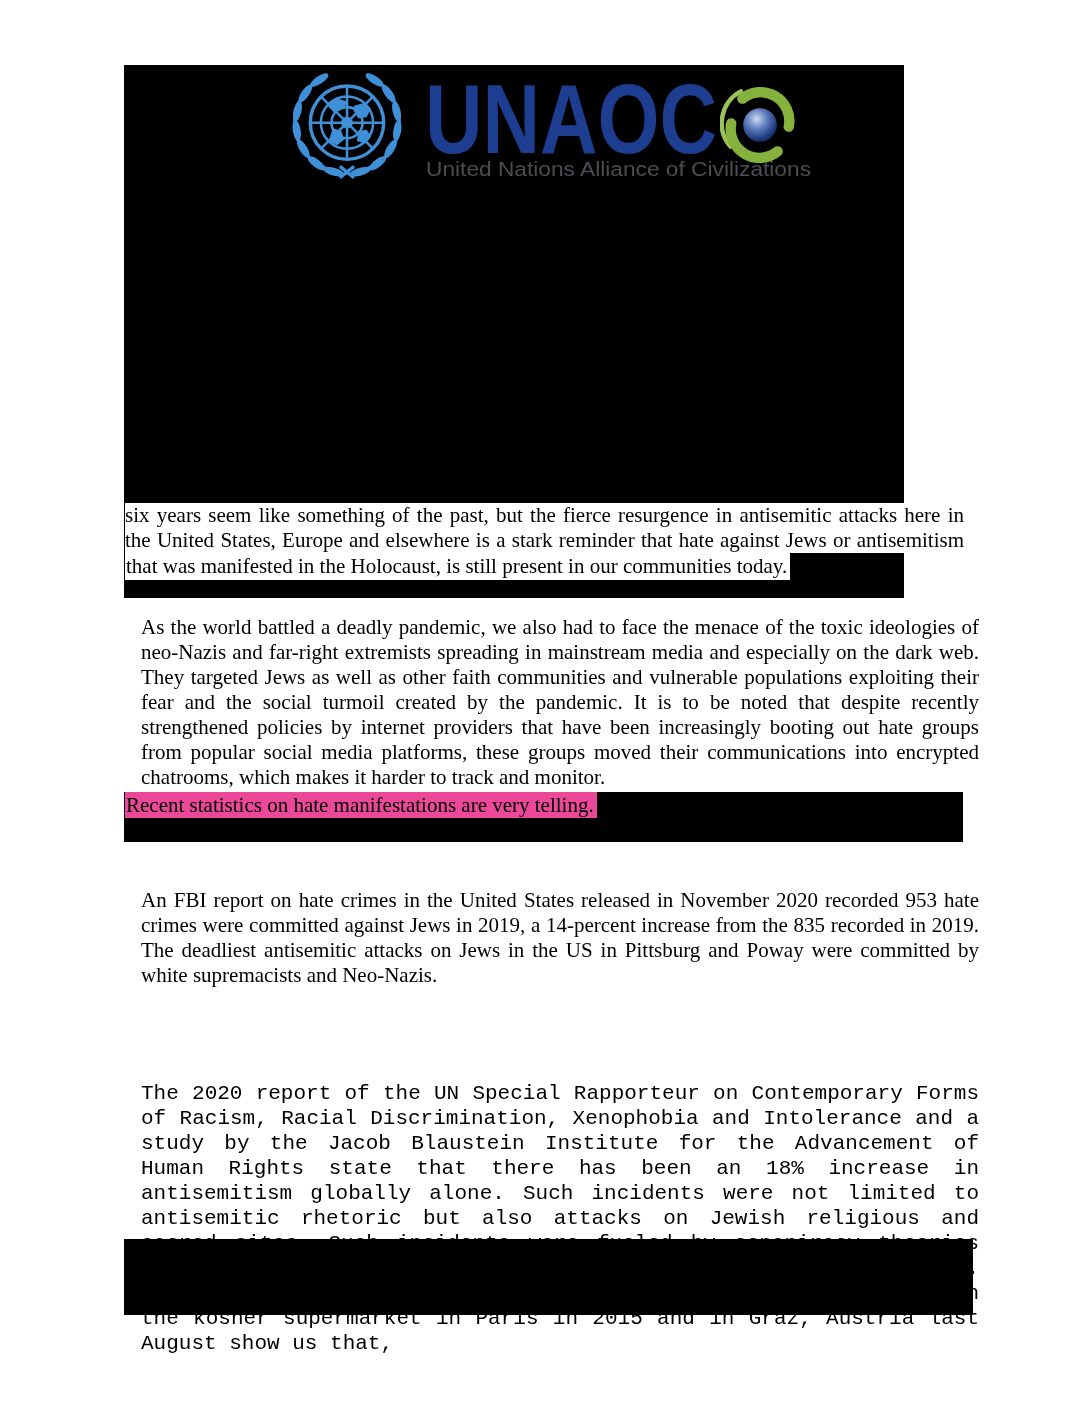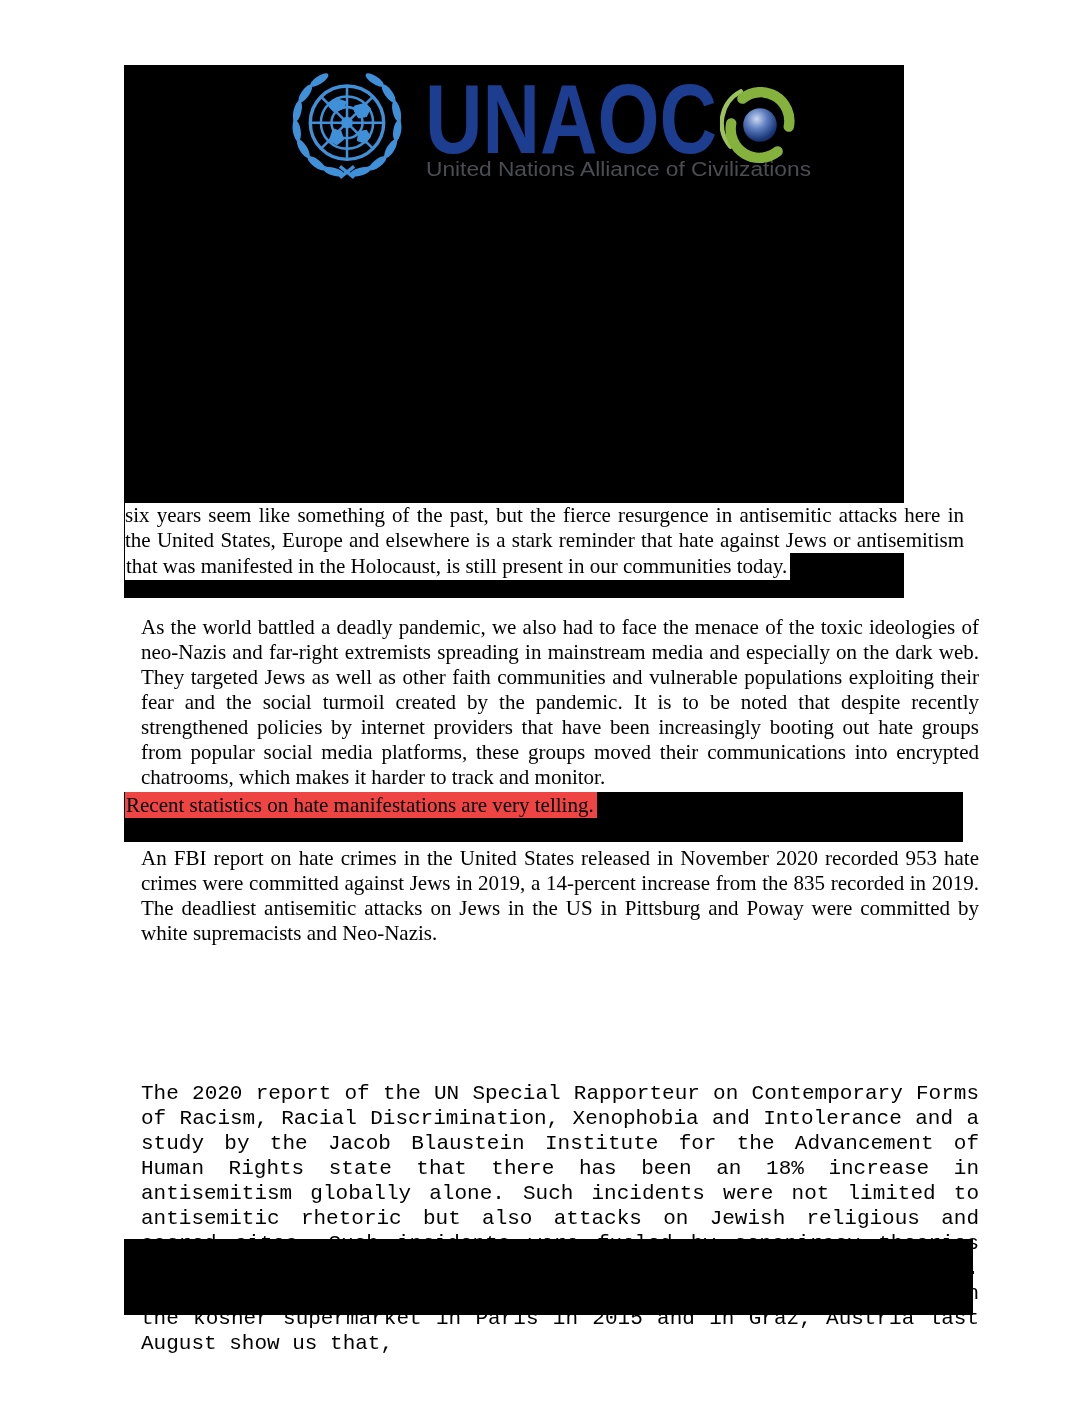--- a/index.html
+++ b/index.html
@@ -36,31 +36,31 @@
   .body-par {
     position: absolute;
     left: 125px;
     width: 838px;
     margin: 16px;
     font-size: 21px;
     line-height: 25px;
     text-align: justify;
   }
   #par-pandemic    { top: 599px; }
-  #par-fbi         { top: 830px; font-family: Liberation Serif, serif; }
+  #par-fbi         { top: 872px; font-family: Liberation Serif, serif; }
   #par-crimes2019  { top: 968px; }
   #par-rapporteur  { top: 1065px; font-family: Liberation Mono, monospace; }
 
   
   #stat-block { left: 124px; top: 792px; width: 839px; height: 50px; }
   .stat-line {
     position: absolute;
     left: 1px; top: 0;
     display: inline-block;
-    background: #ef4444;
+    background: #ec4899;
     font-size: 21px;
     line-height: 26px;
     height: 26px;
     padding: 0 3px 0 1px;
     white-space: nowrap;
   }
 
   #bottom-block { left: 124px; top: 1239px; width: 849px; height: 76px; }
 </style>
 </head>

